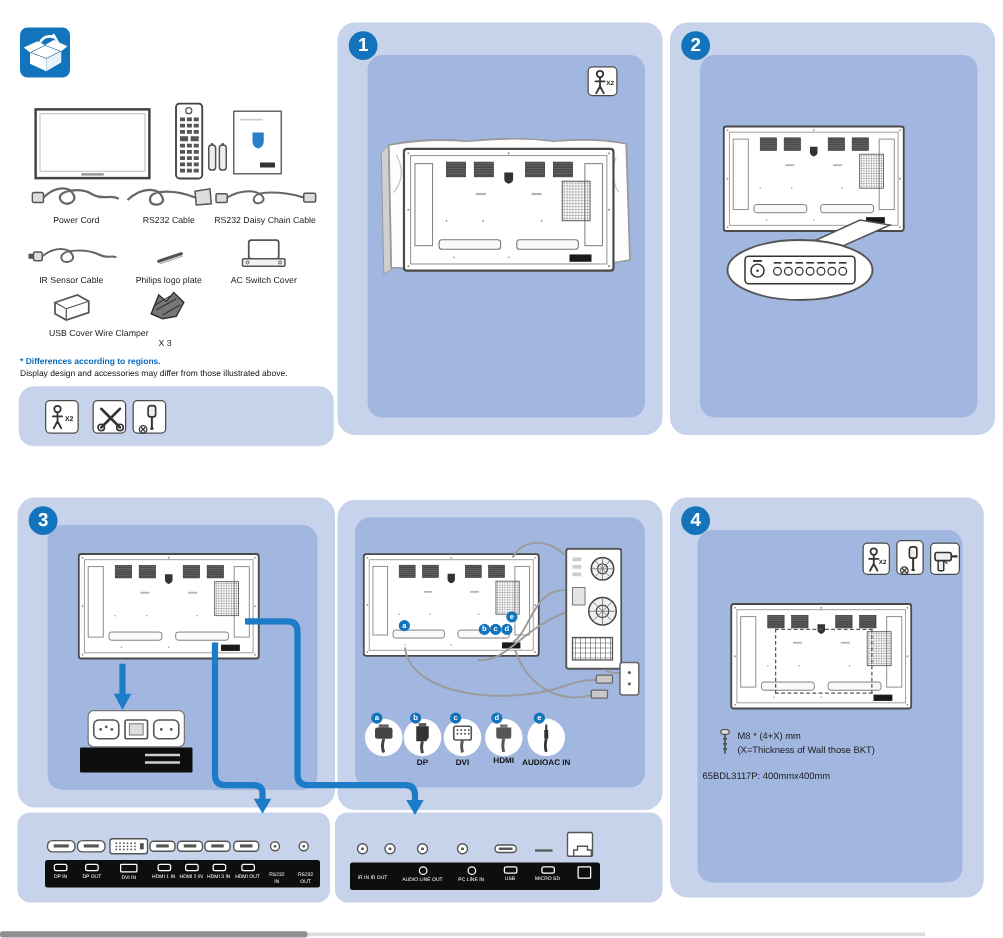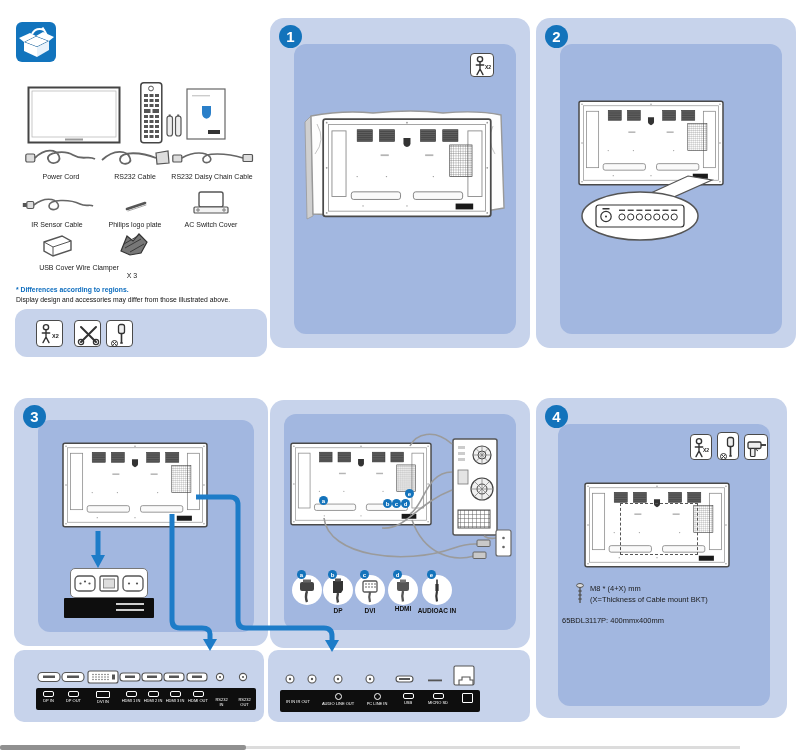--- a/index.html
+++ b/index.html
@@ -421,21 +421,21 @@
 </div>
 <svg class="abs" style="left:584px;top:482px;" width="146" height="86" viewBox="0 0 290 170">
   <use href="#rear"></use>
 </svg>
 <div class="abs dashrect" style="left:620px;top:503px;width:76px;height:50px;"></div>
 <svg class="abs" style="left:575px;top:583px;" width="10" height="22" viewBox="0 0 10 22">
   <ellipse cx="5" cy="2.5" rx="3.4" ry="2" fill="#ddd" stroke="#555" stroke-width="1"></ellipse>
   <path d="M5,4.5 V20 M3.4,8 h3.2 M3.4,12 h3.2 M3.4,16 h3.2" stroke="#555" stroke-width="1.4"></path>
 </svg>
 <div class="abs steptext" style="left:590px;top:584px;width:160px;">M8 * (4+X) mm</div>
-<div class="abs steptext" style="left:590px;top:595px;width:180px;">(X=Thickness of  Cable mount BKT)</div>
+<div class="abs steptext" style="left:590px;top:595px;width:180px;">(X=Thickness of  Wall those BKT)</div>
 <div class="abs steptext" style="left:562px;top:616px;width:180px;">65BDL3117P: 400mmx400mm</div>
 
 <div class="abs panelbox" style="left:14px;top:650px;width:250px;height:72px;"></div>
 <svg class="abs" style="left:36px;top:668px;" width="220" height="20" viewBox="0 0 220 20">
   <g fill="#fff" stroke="#555" stroke-width="1.1">
     <rect x="2" y="4.5" width="22" height="9" rx="4"></rect>
     <rect x="26" y="4.5" width="22" height="9" rx="4"></rect>
     <rect x="52" y="3" width="30" height="12" rx="2"></rect>
     <rect x="84" y="5" width="20" height="8" rx="3"></rect>
     <rect x="106" y="5" width="20" height="8" rx="3"></rect>

